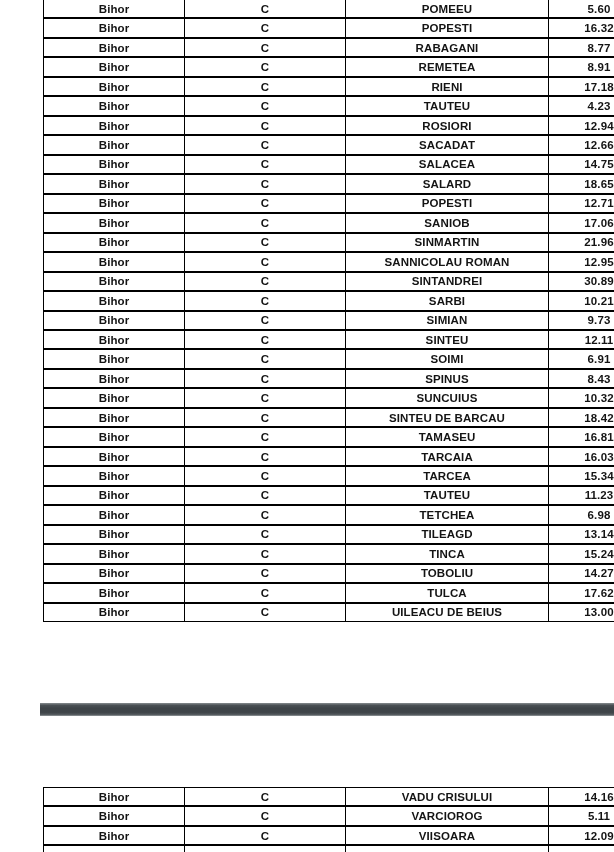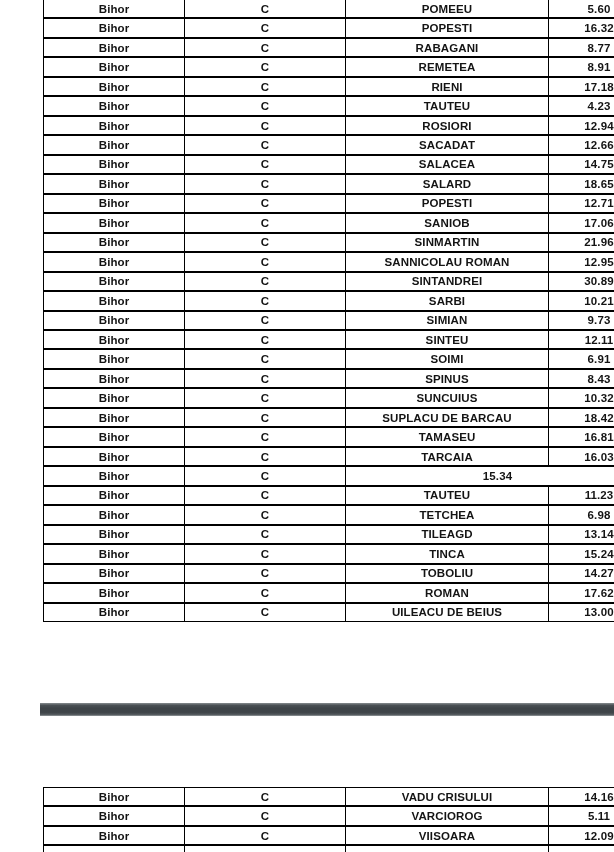--- a/index.html
+++ b/index.html
@@ -207,41 +207,42 @@
   <div class="t-row">
     <div class="cell c-county">Bihor</div>
     <div class="cell c-code">C</div>
     <div class="cell c-locality">SUNCUIUS</div>
     <div class="cell c-value">10.32</div>
   </div>
 
   <div class="t-row">
     <div class="cell c-county">Bihor</div>
     <div class="cell c-code">C</div>
-    <div class="cell c-locality">SUPLACU DE BARCAU</div>
+    <div class="cell c-locality">SINTEU DE BARCAU</div>
     <div class="cell c-value">18.42</div>
   </div>
 
   <div class="t-row">
     <div class="cell c-county">Bihor</div>
     <div class="cell c-code">C</div>
     <div class="cell c-locality">TAMASEU</div>
     <div class="cell c-value">16.81</div>
   </div>
 
   <div class="t-row">
     <div class="cell c-county">Bihor</div>
     <div class="cell c-code">C</div>
     <div class="cell c-locality">TARCAIA</div>
     <div class="cell c-value">16.03</div>
   </div>
 
   <div class="t-row">
     <div class="cell c-county">Bihor</div>
     <div class="cell c-code">C</div>
+    <div class="cell c-locality">TARCEA</div>
     <div class="cell c-value">15.34</div>
   </div>
 
   <div class="t-row">
     <div class="cell c-county">Bihor</div>
     <div class="cell c-code">C</div>
     <div class="cell c-locality">TAUTEU</div>
     <div class="cell c-value">11.23</div>
   </div>
 
@@ -269,21 +270,21 @@
   <div class="t-row">
     <div class="cell c-county">Bihor</div>
     <div class="cell c-code">C</div>
     <div class="cell c-locality">TOBOLIU</div>
     <div class="cell c-value">14.27</div>
   </div>
 
   <div class="t-row">
     <div class="cell c-county">Bihor</div>
     <div class="cell c-code">C</div>
-    <div class="cell c-locality">ROMAN</div>
+    <div class="cell c-locality">TULCA</div>
     <div class="cell c-value">17.62</div>
   </div>
 
   <div class="t-row">
     <div class="cell c-county">Bihor</div>
     <div class="cell c-code">C</div>
     <div class="cell c-locality">UILEACU DE BEIUS</div>
     <div class="cell c-value">13.00</div>
   </div>
 </div>

